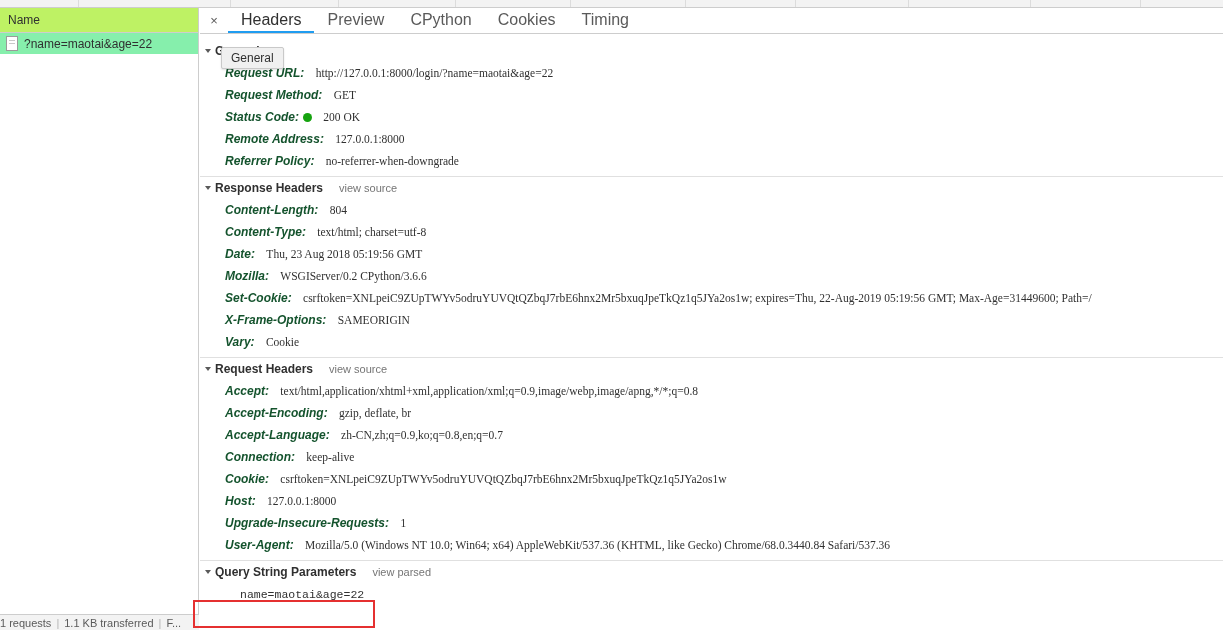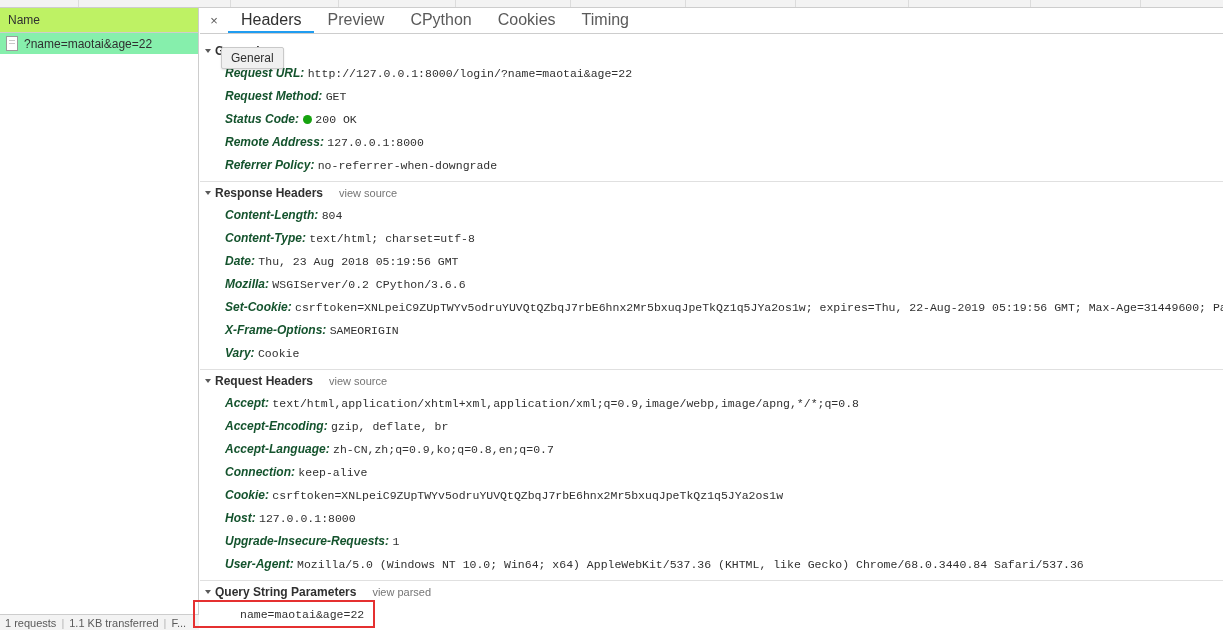--- a/index.html
+++ b/index.html
@@ -178,23 +178,24 @@
     line-height: 16px;
     white-space: nowrap;
     overflow: hidden;
   }
   .kv .k {
     font-weight: bold;
     color: #14532d;
     font-style: italic;
   }
   .kv .v {
-    font-family: Liberation Mono, monospace;
+    font-family: Liberation Serif, serif;
     font-size: 11.5px;
     color: #303030;
+    margin-left: 8px;
   }
   .status-dot {
     display: inline-block;
     width: 9px; height: 9px;
     border-radius: 50%;
     background: #16a30f;
     margin: 0 3px 0 1px;
     position: relative;
     top: 1px;
   }
@@ -239,21 +240,20 @@
     left: 0; bottom: 0;
     width: 199px;
     height: 16px;
     background: #f3f3f3;
     border-top: 1px solid #cdcdcd;
     box-sizing: border-box;
     display: flex;
     align-items: center;
     font-size: 11px;
     color: #5a5a5a;
-    padding-left: 5px;
     overflow: hidden;
     white-space: nowrap;
     z-index: 30;
   }
   .statusbar .sep {
     margin: 0 5px;
     color: #b5b5b5;
   }
 </style>
 </head>

